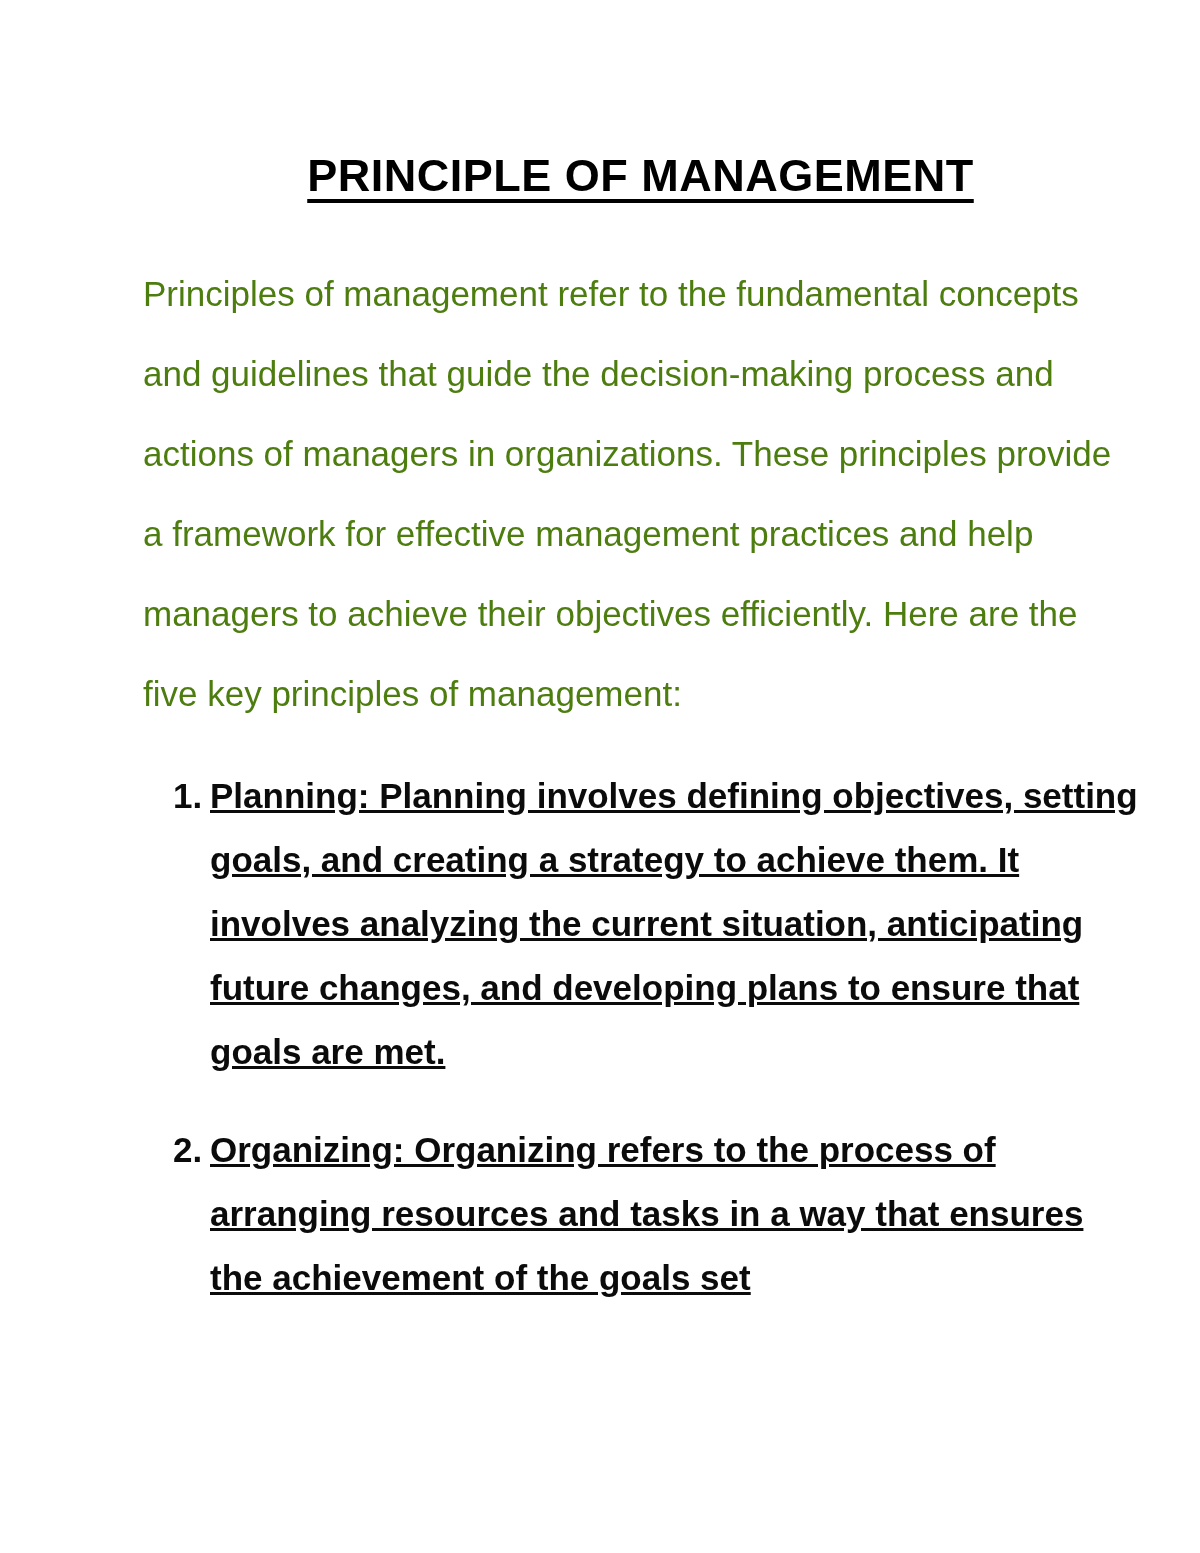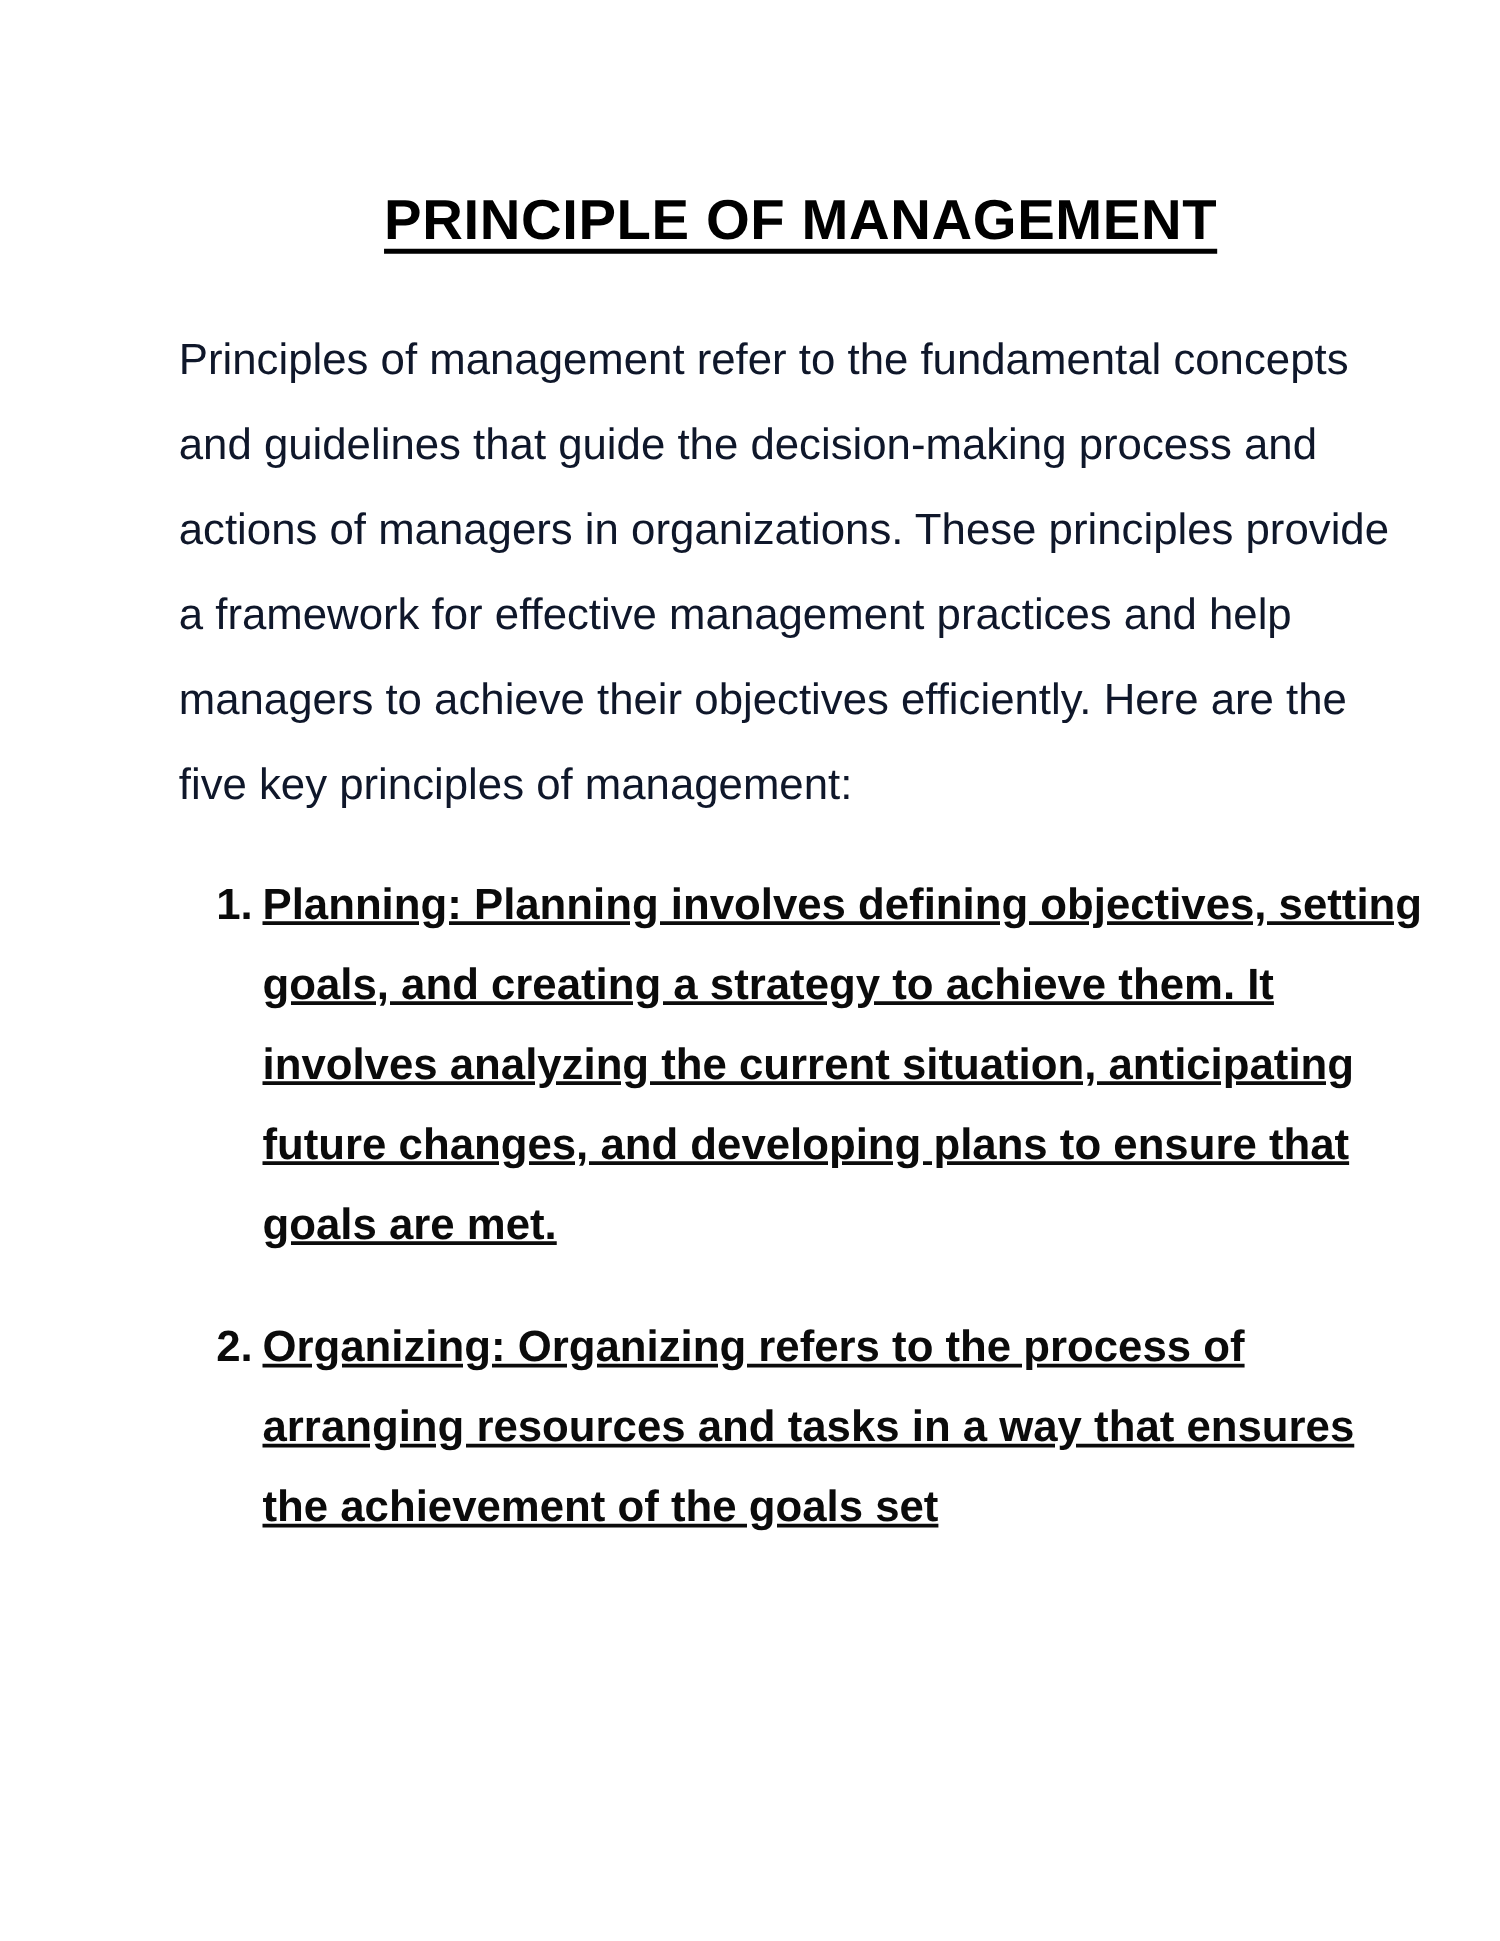--- a/index.html
+++ b/index.html
@@ -23,23 +23,23 @@
     text-align: center;
     text-decoration: underline;
     text-underline-offset: 8px;
     text-decoration-thickness: 4px;
     letter-spacing: 0.5px;
     margin-bottom: 52px;
     color: #000000;
   }
   .intro {
     font-size: 35px;
-    line-height: 68px;
+    line-height: 80px;
     font-weight: 400;
-    color: #0f172a;
+    color: #4d7c0f;
     margin-bottom: 30px;
   }
   .principles-list {
     list-style: none;
     padding-left: 30px;
   }
   .principle-item {
     display: flex;
     font-size: 35px;
     line-height: 64px;

